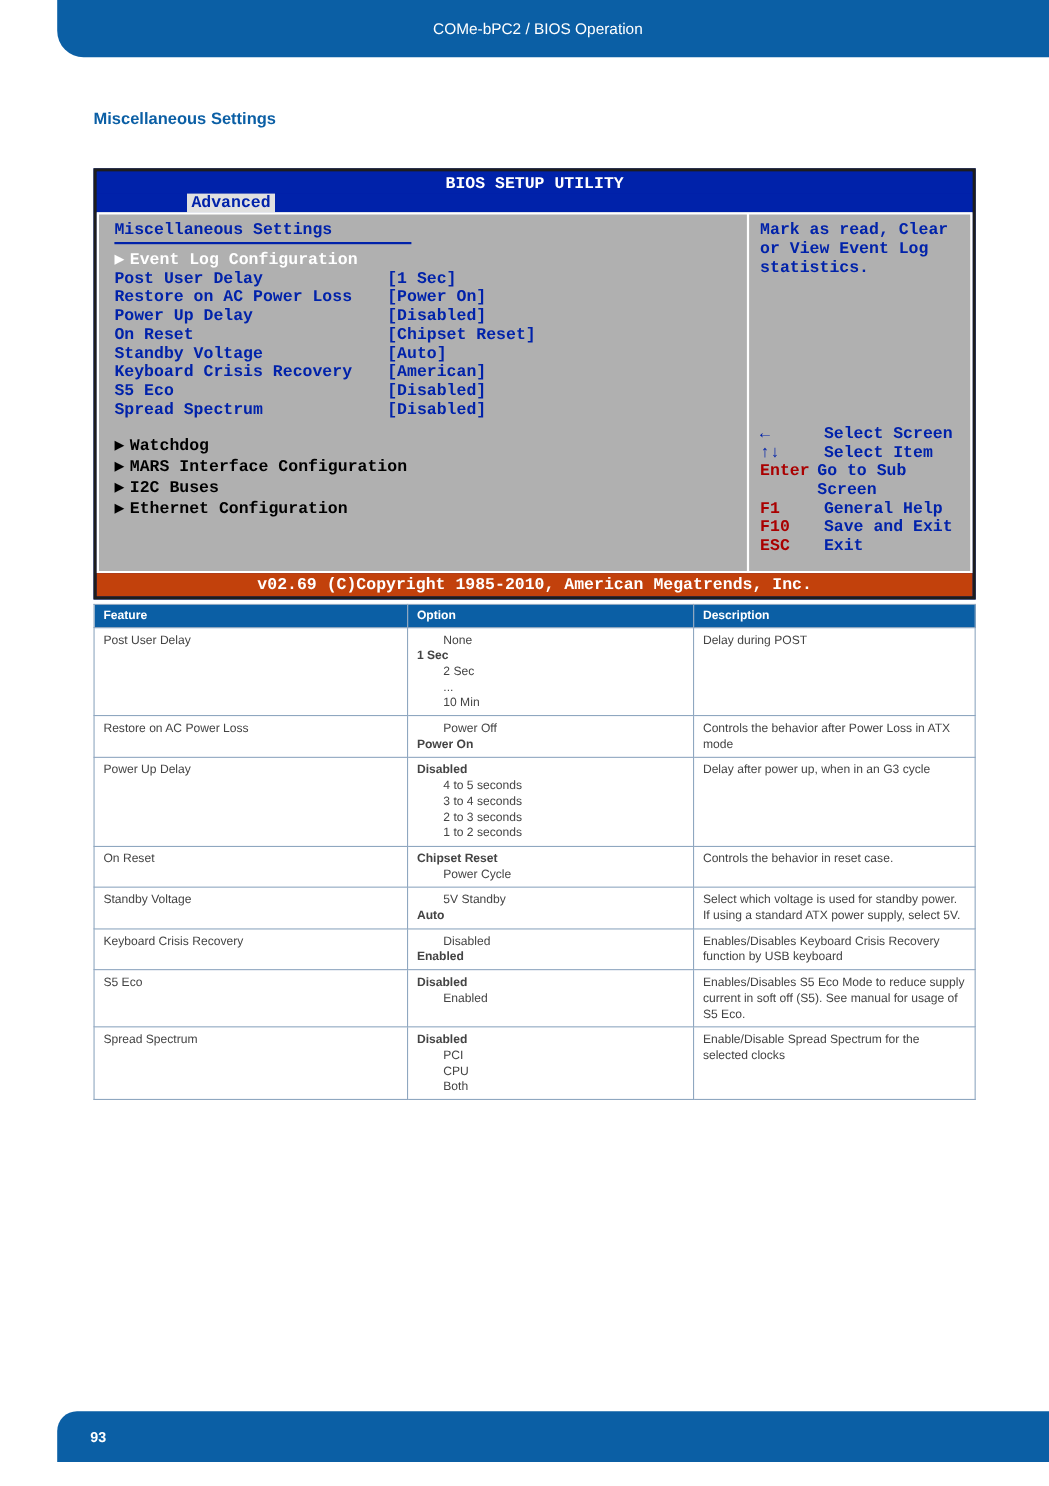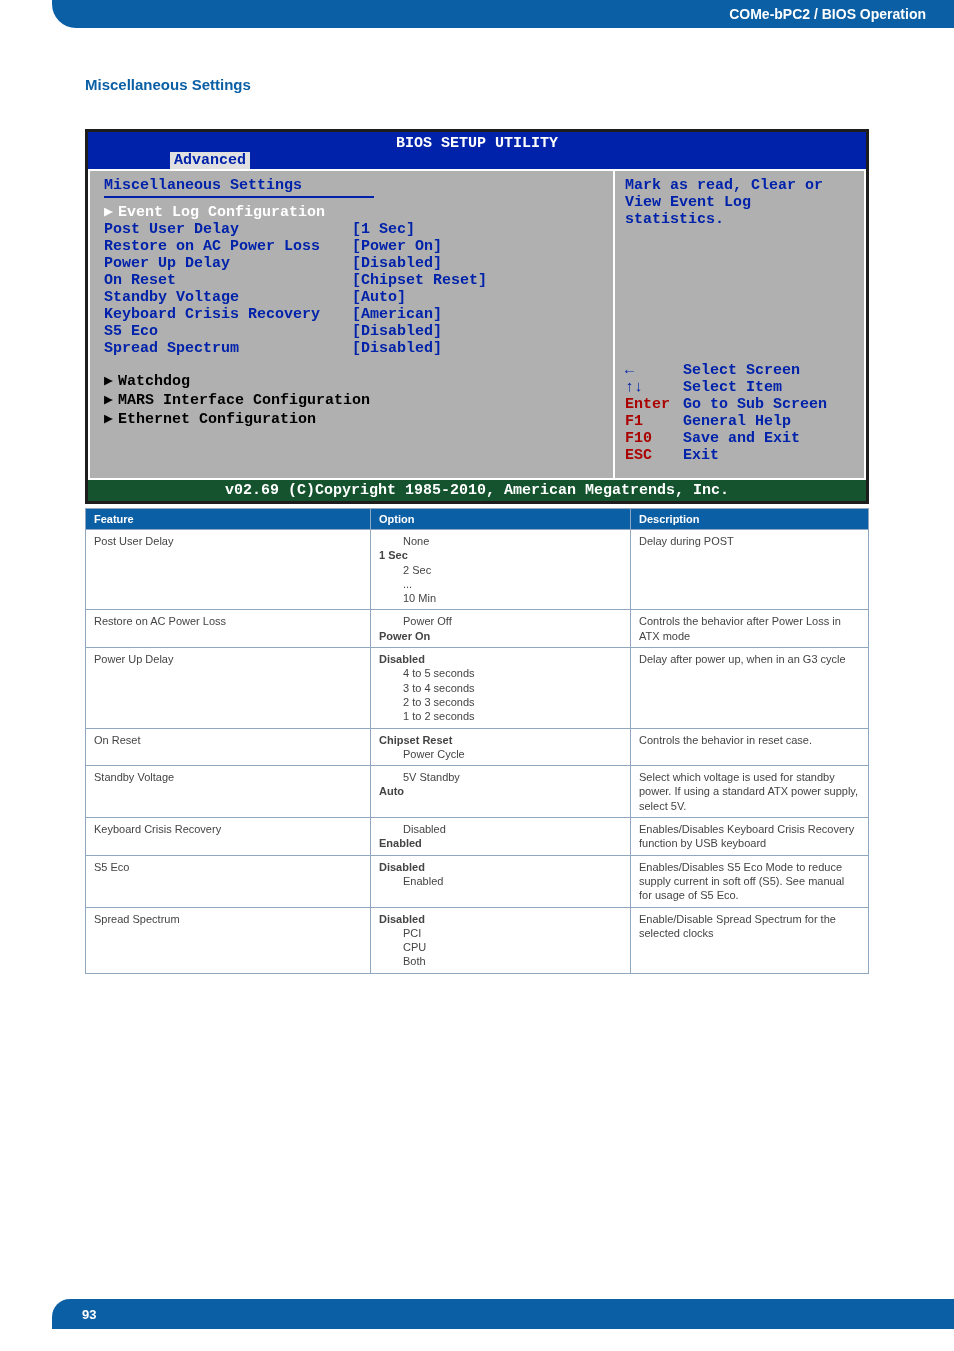--- a/index.html
+++ b/index.html
@@ -6,32 +6,32 @@
   body {
     font-family: Arial, Helvetica, sans-serif;
     background: #fff;
     width: 954px;
     height: 1351px;
     position: relative;
   }
   .header-band {
     background: #0b5fa5;
     border-radius: 0 0 0 24px;
-    height: 28px;
+    height: 52px;
     margin-left: 52px;
     padding-right: 28px;
     display: flex;
     align-items: center;
-    justify-content: flex-end;
+    justify-content: center;
     color: #fff;
     font-size: 14px;
-    font-weight: 700;
+    font-weight: 400;
   }
   .content {
-    padding: 48px 85px 0 85px;
+    padding: 48px 67px 0 85px;
   }
   .section-title {
     color: #0b5fa5;
     font-weight: 700;
     font-size: 15px;
     margin-bottom: 10px;
   }
   
   .bios {
     border: 3px solid #1d1d1d;
@@ -62,41 +62,41 @@
     background: #b0b0b0;
   }
   .bios-left {
     flex: 1;
     border: 2px solid #fff;
     border-right: 1px solid #fff;
     padding: 6px 14px 14px 14px;
     color: #0022aa;
   }
   .bios-right {
-    width: 252px;
+    width: 204px;
     border: 2px solid #fff;
     border-left: 1px solid #fff;
     padding: 6px 10px 14px 10px;
     color: #0022aa;
   }
   .bios-left-title { color: #0022aa; margin-bottom: 2px; }
   .bios-submenu-sel { color: #fff; }
   .bios-row { display: flex; color: #0022aa; }
   .bios-row .k { flex: 0 0 248px; }
   .bios-submenus { margin-top: 14px; }
   .bios-submenus .row { color: #000; }
   .arrow { display: inline-block; width: 14px; }
   .divider-line { border-top: 2px solid #0022aa; width: 270px; margin: 2px 0 4px 0; }
   .bios-help { color: #0022aa; }
   .bios-nav { margin-top: 134px; color: #0022aa; }
   .bios-nav .krow { display: flex; }
   .bios-nav .krow .kk { width: 58px; }
   .bios-nav .red { color: #aa0000; }
   .bios-copy {
-    background: #14532d;
+    background: #c2410c;
     color: #fff;
     text-align: center;
     padding: 2px 0;
   }
   
   .ftable {
     width: 100%;
     border-collapse: collapse;
     margin-top: 4px;
     font-size: 11px;
@@ -116,21 +116,21 @@
     color: #444;
     line-height: 1.3;
   }
   .ftable td .opt { display: block; margin-left: 24px; }
   .ftable td .bold { font-weight: 700; display: block; }
   .footer-band {
     position: absolute;
     left: 52px;
     bottom: 22px;
     right: 0;
-    height: 30px;
+    height: 46px;
     background: #0b5fa5;
     border-radius: 18px 0 0 0;
     display: flex;
     align-items: center;
     padding-left: 30px;
     color: #fff;
     font-size: 13px;
     font-weight: 700;
   }
 </style>
@@ -186,20 +186,21 @@
               <span>[Disabled]</span>
             </div>
             <div class="bios-row">
               <span class="k">Spread Spectrum</span>
               <span>[Disabled]</span>
             </div>
           </div>
         <div class="bios-submenus" id="bios-submenus">
             <div class="row"><span class="arrow">▶</span>Watchdog</div>
             <div class="row"><span class="arrow">▶</span>MARS Interface Configuration</div>
+            <div class="row"><span class="arrow">▶</span>I2C Buses</div>
             <div class="row"><span class="arrow">▶</span>Ethernet Configuration</div>
           </div>
       </div>
       <div class="bios-right">
         <div class="bios-help">Mark as read, Clear or View Event Log statistics.</div>
         <div class="bios-nav" id="bios-nav">
             <div class="krow">
               <span class="kk">←</span>
               <span>Select Screen</span>
             </div>

